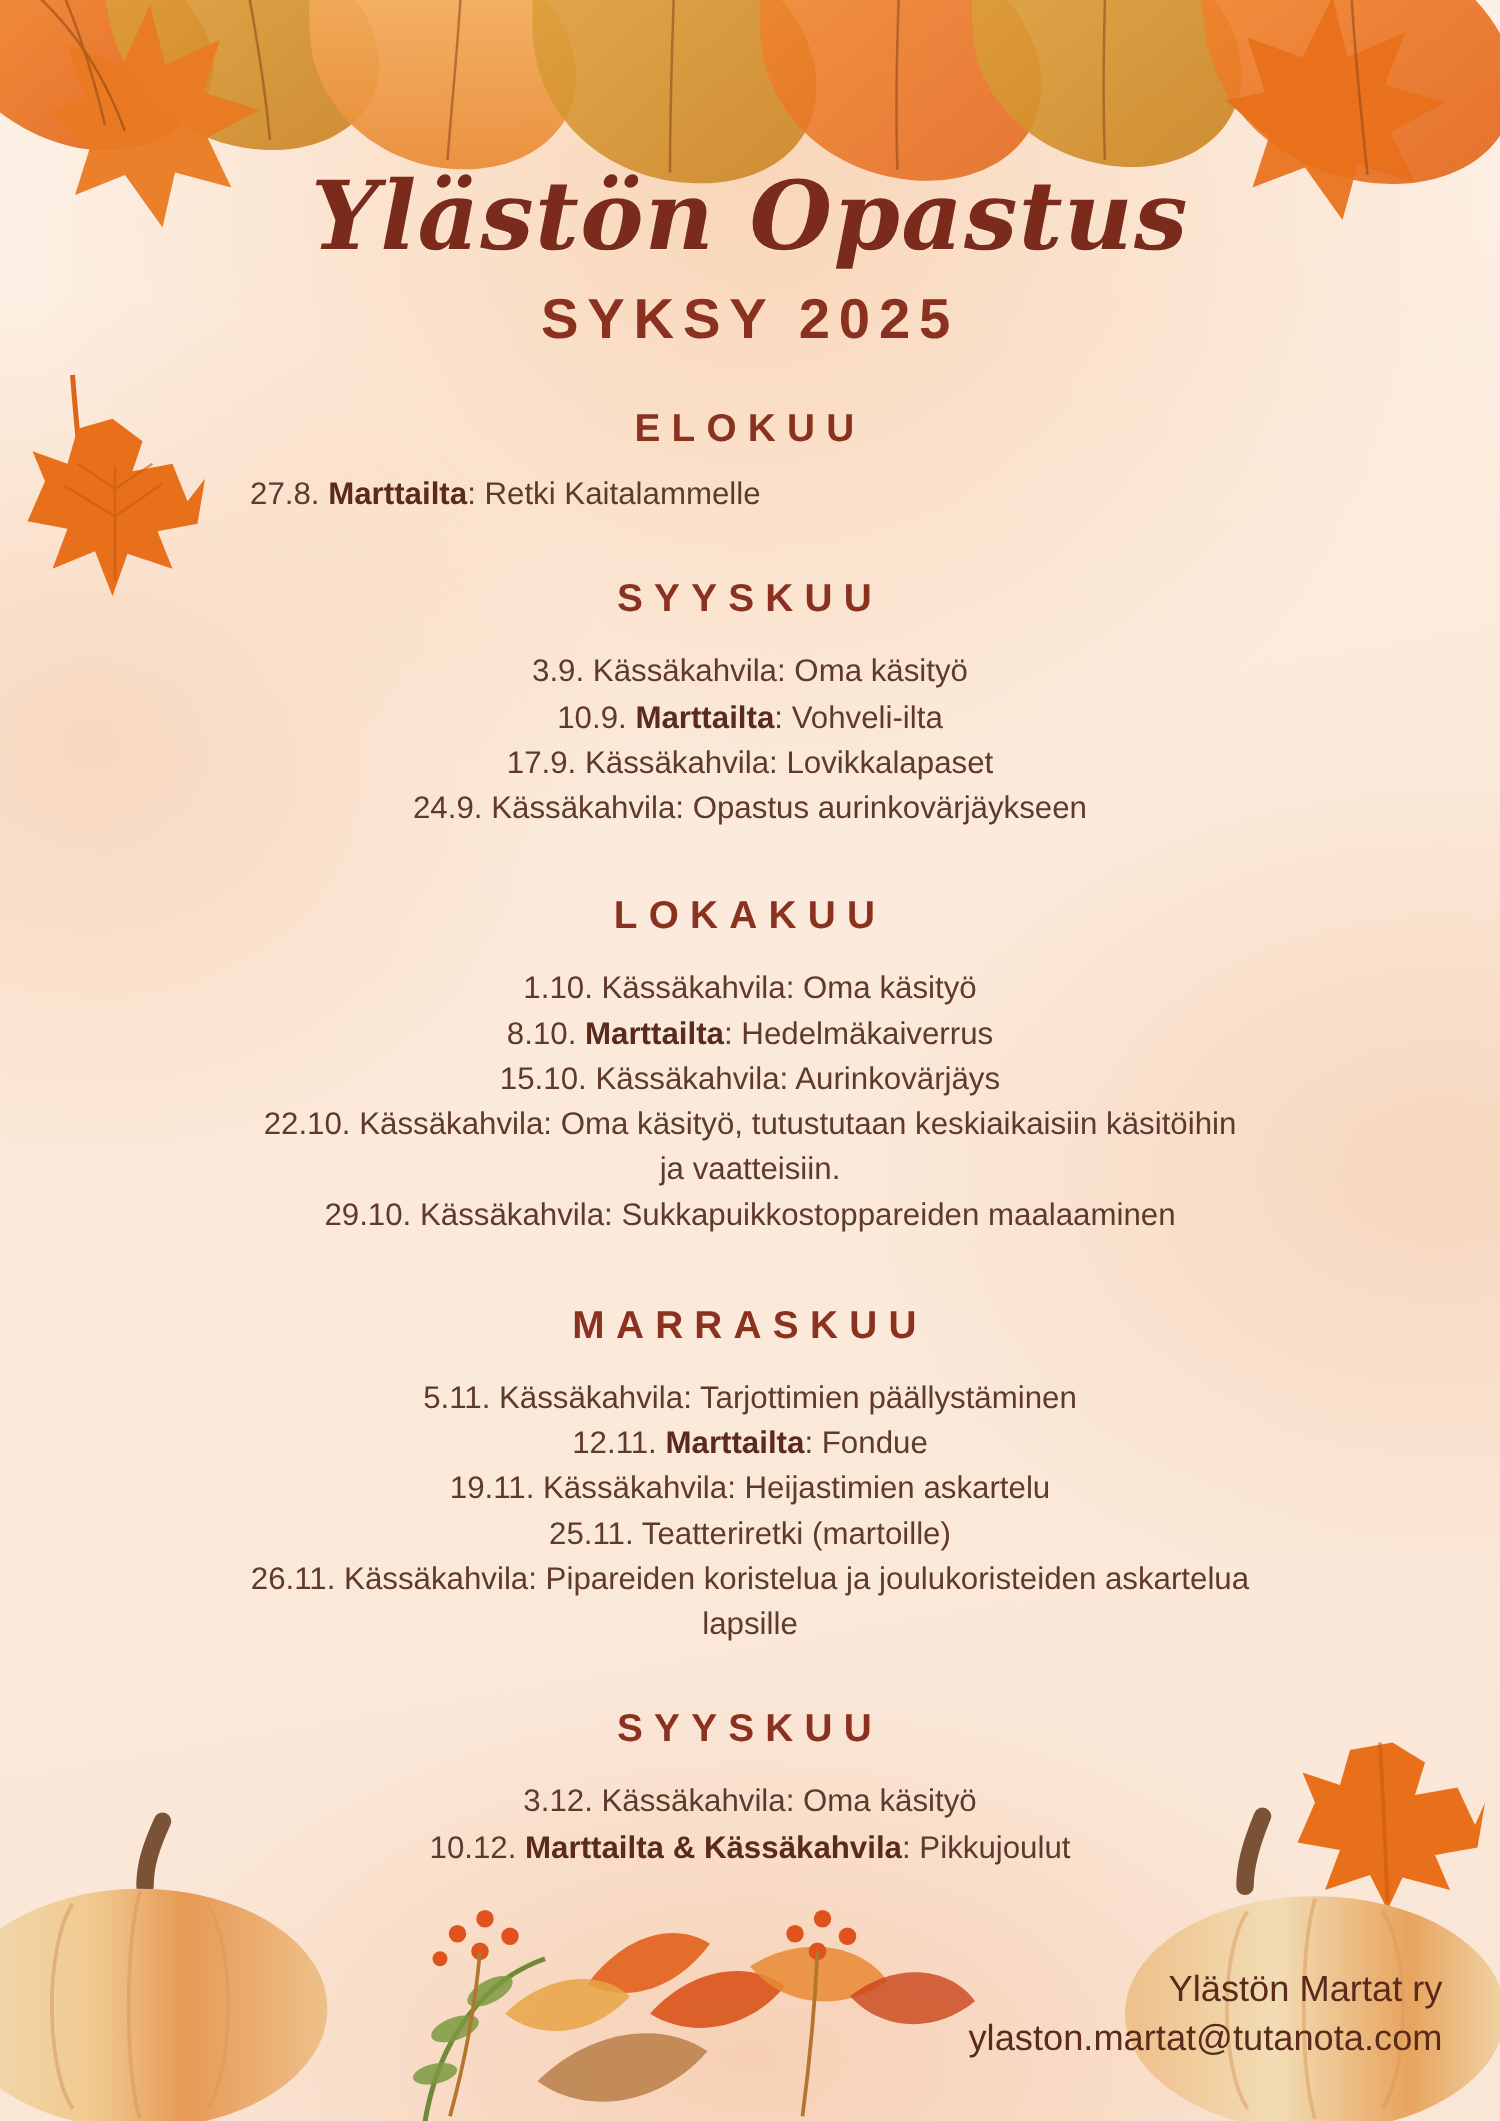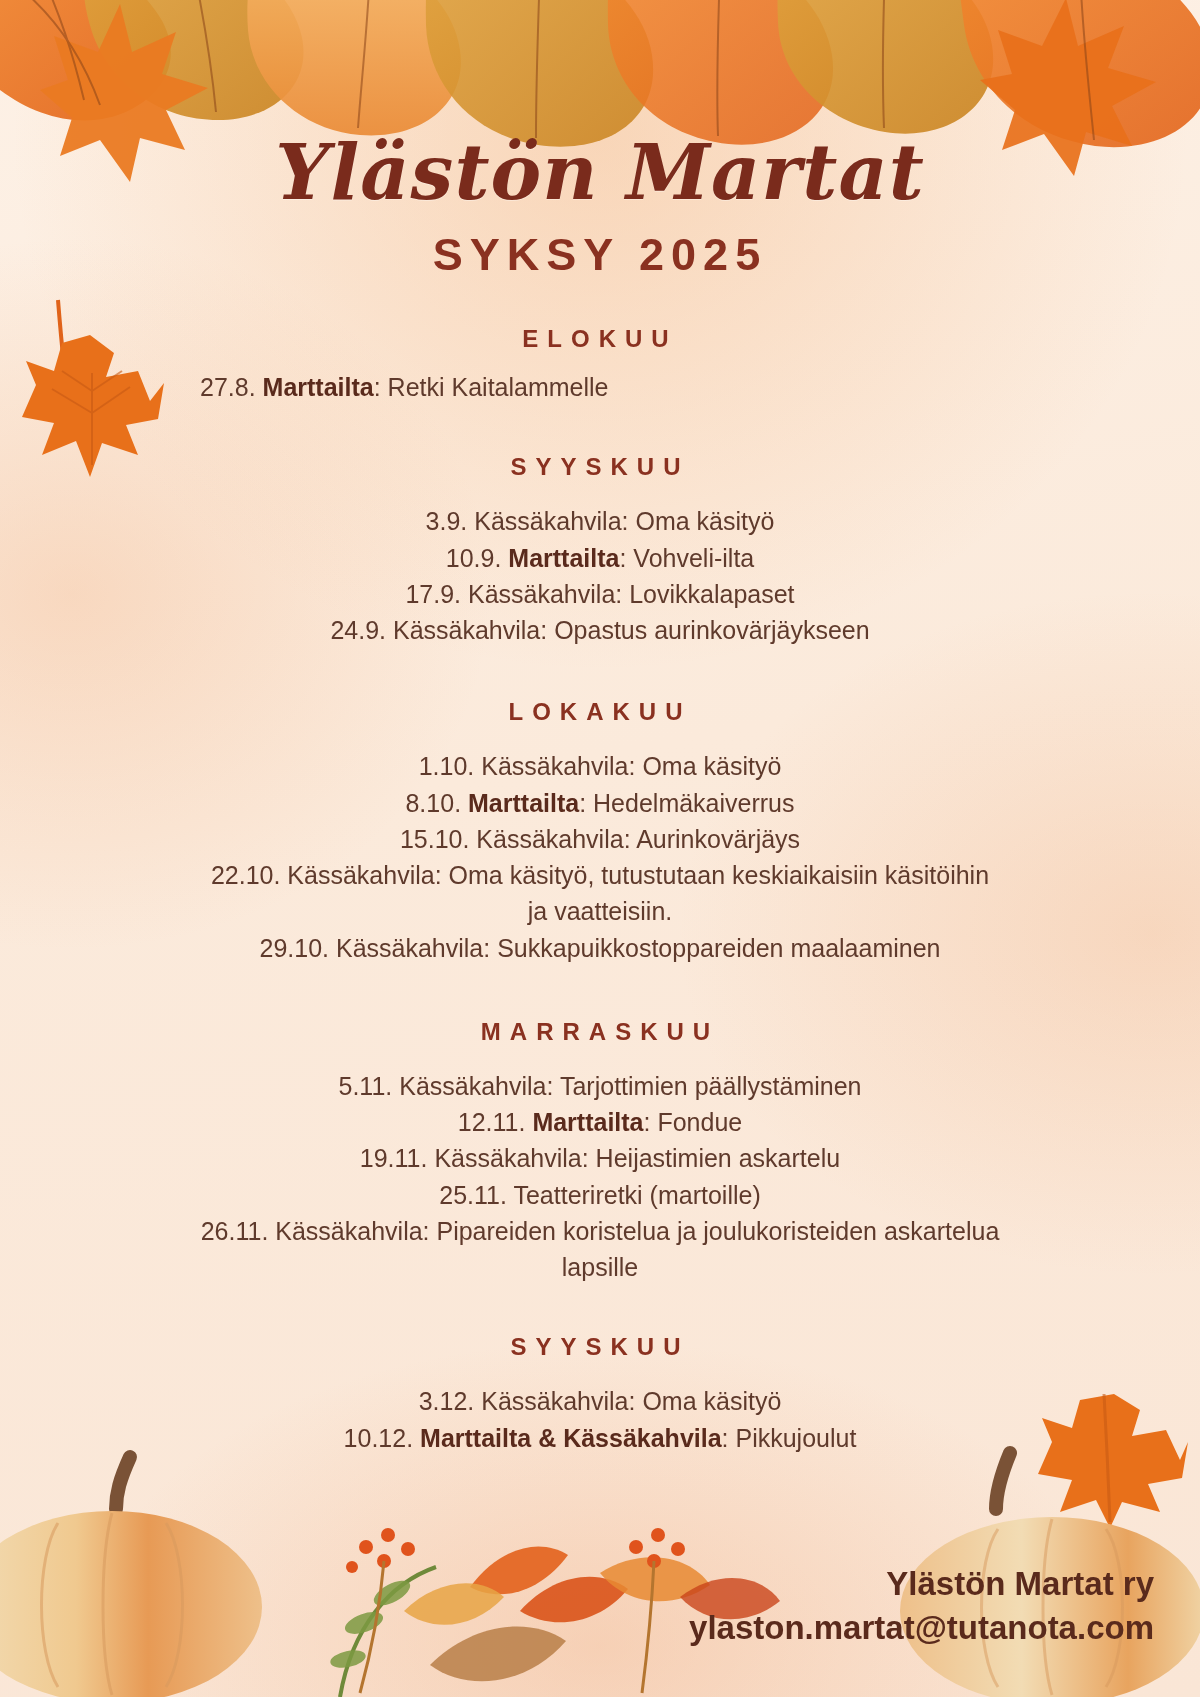--- a/index.html
+++ b/index.html
@@ -57,21 +57,21 @@
   .subtitle {
     margin: 12px 0 0 0;
     font-size: 45px;
     font-weight: 700;
     letter-spacing: 7px;
     color: #8a3120;
   }
 
   .month {
     margin: 0;
-    font-size: 24px;
+    font-size: 31px;
     font-weight: 700;
     letter-spacing: 9px;
     color: #8a3120;
   }
 
   .events {
     margin: 0 auto;
     padding: 0;
     list-style: none;
     width: 800px;
@@ -93,22 +93,22 @@
   .list-gap      { margin-top: 22px; }
 
   .footer {
     position: absolute;
     right: 46px;
     bottom: 46px;
     text-align: right;
     z-index: 6;
   }
   .footer div {
-    font-size: 33px;
-    font-weight: 700;
+    font-size: 29px;
+    font-weight: 400;
     color: #5a2a1c;
     line-height: 1.35;
   }
 </style>
 </head>
 <body>
 
 <div class="poster">
 
   <svg class="deco" style="top:-30px; left:-20px; width:1240px; height:330px;" viewBox="0 0 1240 330" xmlns="http://www.w3.org/2000/svg">
@@ -230,21 +230,21 @@
       </g>
       <path d="M384,164 C380,210 372,252 360,296" stroke="#b4752f" stroke-width="3" fill="none"></path>
       <path d="M654,164 C652,206 648,250 642,296" stroke="#b4752f" stroke-width="3" fill="none"></path>
 
       <path d="M430,268 C470,228 528,218 566,244 C528,288 468,296 430,268 Z" fill="#b07338" opacity="0.75"></path>
     </g>
   </svg>
 
   <div class="content">
 
-    <h1 class="title">Ylästön Martat</h1>
+    <h1 class="title">Ylästön Opastus</h1>
     <h2 class="subtitle">SYKSY 2025</h2>
 
     <h3 class="month m-elokuu">ELOKUU</h3>
     <ul class="events m-elokuu-list">
       <li>
         <span>27.8. </span><b>Marttailta</b><span>: Retki Kaitalammelle</span>
       </li>
     </ul>
 
     <h3 class="month m-syyskuu">SYYSKUU</h3>

